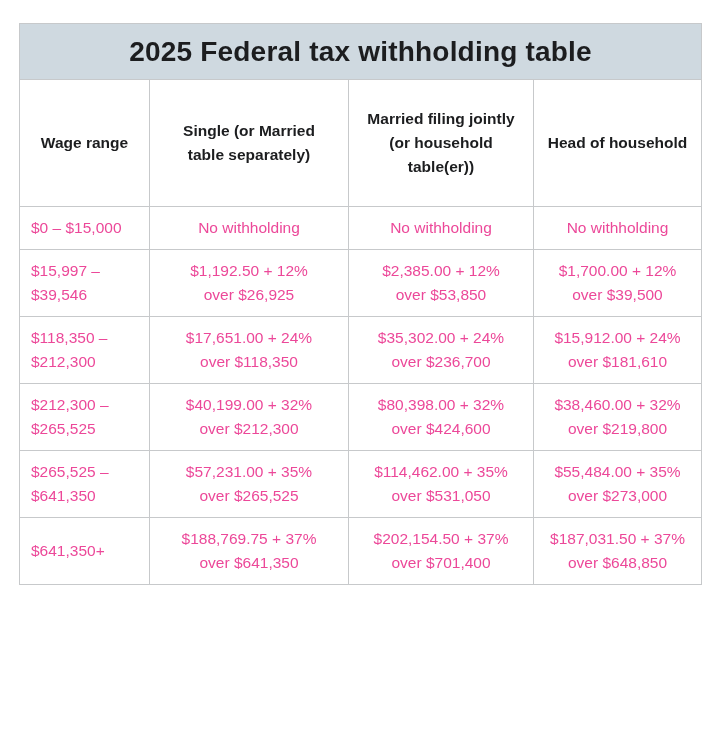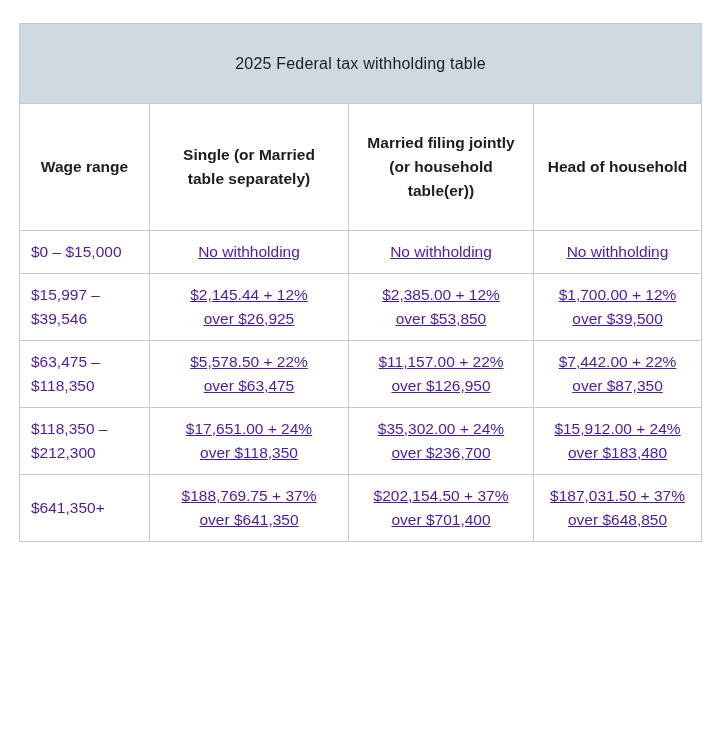--- a/index.html
+++ b/index.html
@@ -17,50 +17,50 @@
   table.tax-table {
     width: 682px;
     border-collapse: collapse;
     table-layout: fixed;
     border: 1px solid #a6a9ab;
     background: #ffffff;
   }
   th, td { border: 1px solid #c7c9cb; }
   .title-cell {
     background: #cfd9e0;
-    height: 80px;
+    height: 56px;
     text-align: center;
     vertical-align: middle;
-    font-weight: normal;
-    font-size: 16px;
+    font-weight: bold;
+    font-size: 28px;
     letter-spacing: 0.2px;
     color: #1c1d1f;
   }
   tr.header-row th {
     height: 127px;
     vertical-align: middle;
     text-align: center;
     font-weight: bold;
     font-size: 15.5px;
     color: #1c1d1f;
     padding: 6px 8px;
     background: #ffffff;
   }
   tbody td {
     font-size: 15.5px;
-    color: #4c1d95;
+    color: #ec4899;
     padding: 9px 8px;
     vertical-align: middle;
     background: #ffffff;
   }
   tbody td.wage {
     text-align: left;
     padding-left: 11px;
   }
-  tbody td.val { text-align: center; text-decoration: underline; }
+  tbody td.val { text-align: center; }
   .line { line-height: 24px; white-space: nowrap; }
 </style>
 </head>
 <body>
 
 <div class="page">
   <table class="tax-table">
     <colgroup>
       <col style="width:130px">
       <col style="width:199px">
@@ -103,66 +103,84 @@
           <td class="val">
             <div class="line">No withholding</div>
           </td>
         </tr>
         <tr>
           <td class="wage">
             <div class="line">$15,997 –</div>
             <div class="line">$39,546</div>
           </td>
           <td class="val">
-            <div class="line">$2,145.44 + 12%</div>
+            <div class="line">$1,192.50 + 12%</div>
             <div class="line">over $26,925</div>
           </td>
           <td class="val">
             <div class="line">$2,385.00 + 12%</div>
             <div class="line">over $53,850</div>
           </td>
           <td class="val">
             <div class="line">$1,700.00 + 12%</div>
             <div class="line">over $39,500</div>
           </td>
         </tr>
         <tr>
           <td class="wage">
-            <div class="line">$63,475 –</div>
-            <div class="line">$118,350</div>
-          </td>
-          <td class="val">
-            <div class="line">$5,578.50 + 22%</div>
-            <div class="line">over $63,475</div>
-          </td>
-          <td class="val">
-            <div class="line">$11,157.00 + 22%</div>
-            <div class="line">over $126,950</div>
-          </td>
-          <td class="val">
-            <div class="line">$7,442.00 + 22%</div>
-            <div class="line">over $87,350</div>
-          </td>
-        </tr>
-        <tr>
-          <td class="wage">
             <div class="line">$118,350 –</div>
             <div class="line">$212,300</div>
           </td>
           <td class="val">
             <div class="line">$17,651.00 + 24%</div>
             <div class="line">over $118,350</div>
           </td>
           <td class="val">
             <div class="line">$35,302.00 + 24%</div>
             <div class="line">over $236,700</div>
           </td>
           <td class="val">
             <div class="line">$15,912.00 + 24%</div>
-            <div class="line">over $183,480</div>
+            <div class="line">over $181,610</div>
+          </td>
+        </tr>
+        <tr>
+          <td class="wage">
+            <div class="line">$212,300 –</div>
+            <div class="line">$265,525</div>
+          </td>
+          <td class="val">
+            <div class="line">$40,199.00 + 32%</div>
+            <div class="line">over $212,300</div>
+          </td>
+          <td class="val">
+            <div class="line">$80,398.00 + 32%</div>
+            <div class="line">over $424,600</div>
+          </td>
+          <td class="val">
+            <div class="line">$38,460.00 + 32%</div>
+            <div class="line">over $219,800</div>
+          </td>
+        </tr>
+        <tr>
+          <td class="wage">
+            <div class="line">$265,525 –</div>
+            <div class="line">$641,350</div>
+          </td>
+          <td class="val">
+            <div class="line">$57,231.00 + 35%</div>
+            <div class="line">over $265,525</div>
+          </td>
+          <td class="val">
+            <div class="line">$114,462.00 + 35%</div>
+            <div class="line">over $531,050</div>
+          </td>
+          <td class="val">
+            <div class="line">$55,484.00 + 35%</div>
+            <div class="line">over $273,000</div>
           </td>
         </tr>
         <tr>
           <td class="wage">
             <div class="line">$641,350+</div>
           </td>
           <td class="val">
             <div class="line">$188,769.75 + 37%</div>
             <div class="line">over $641,350</div>
           </td>

